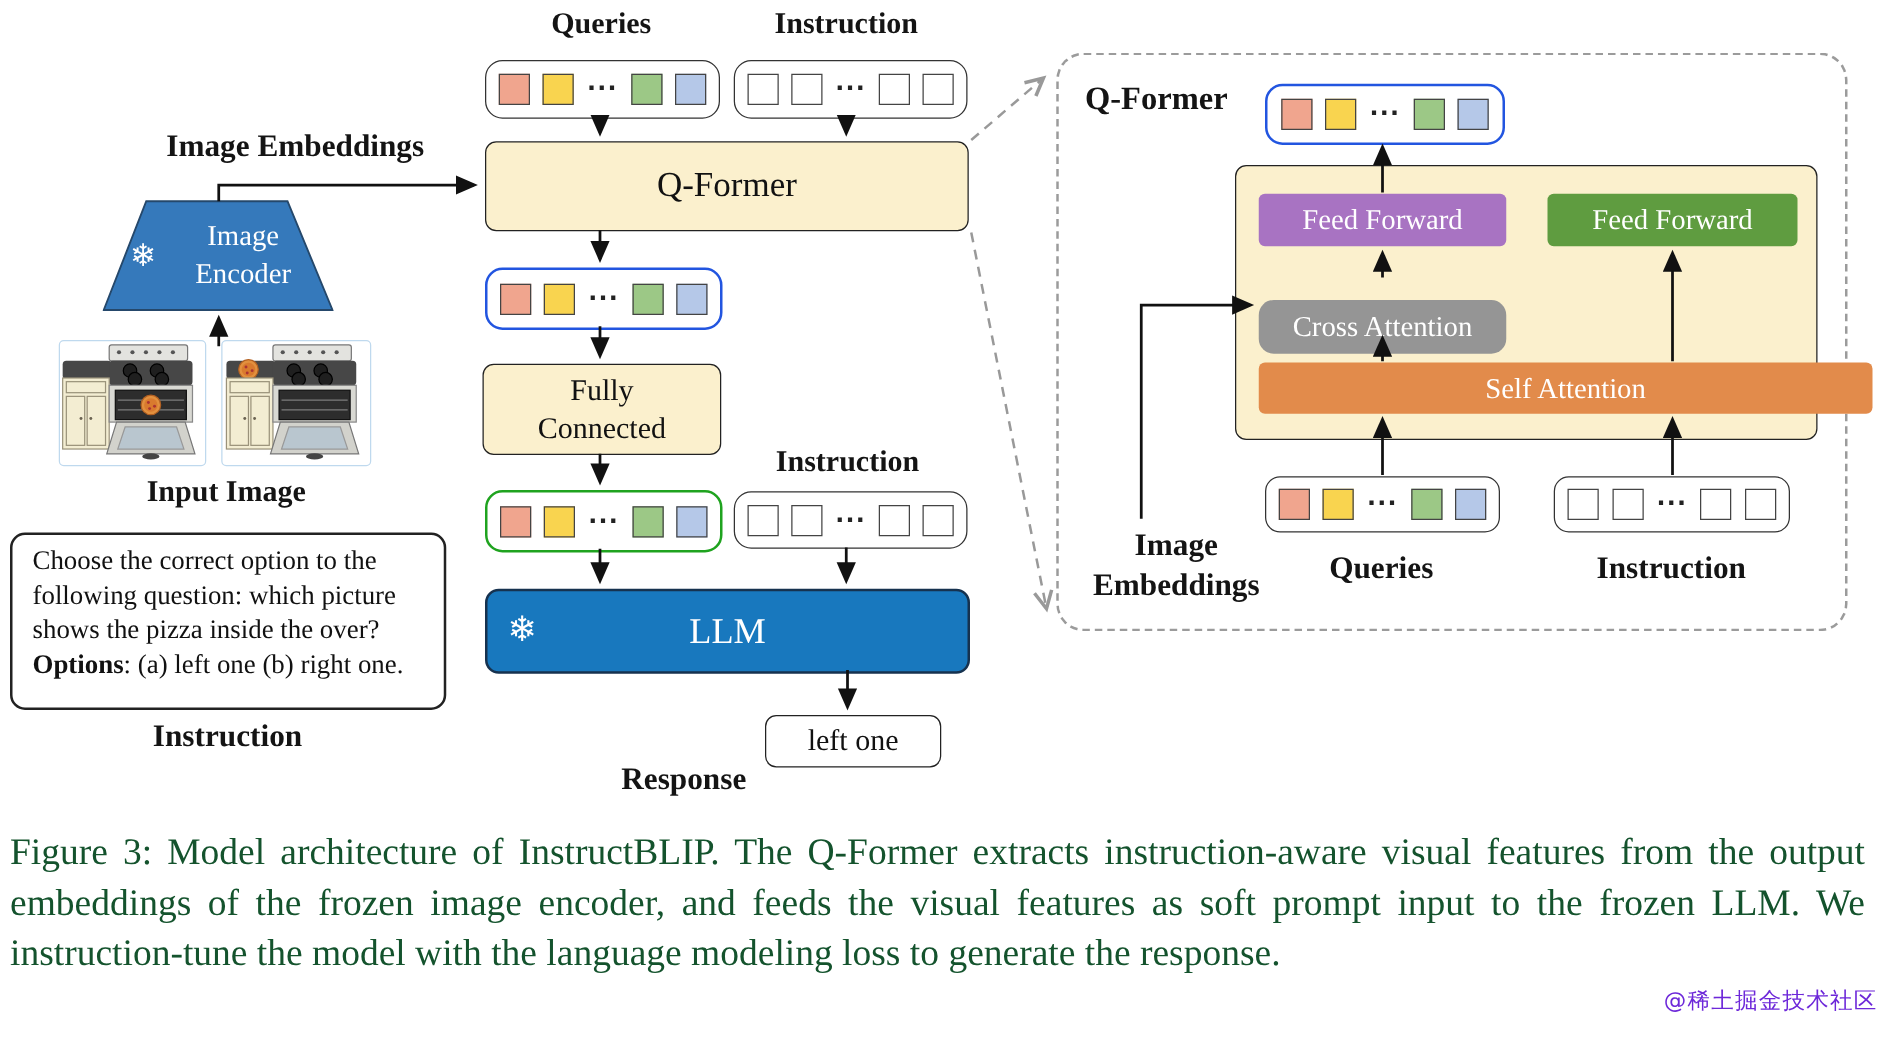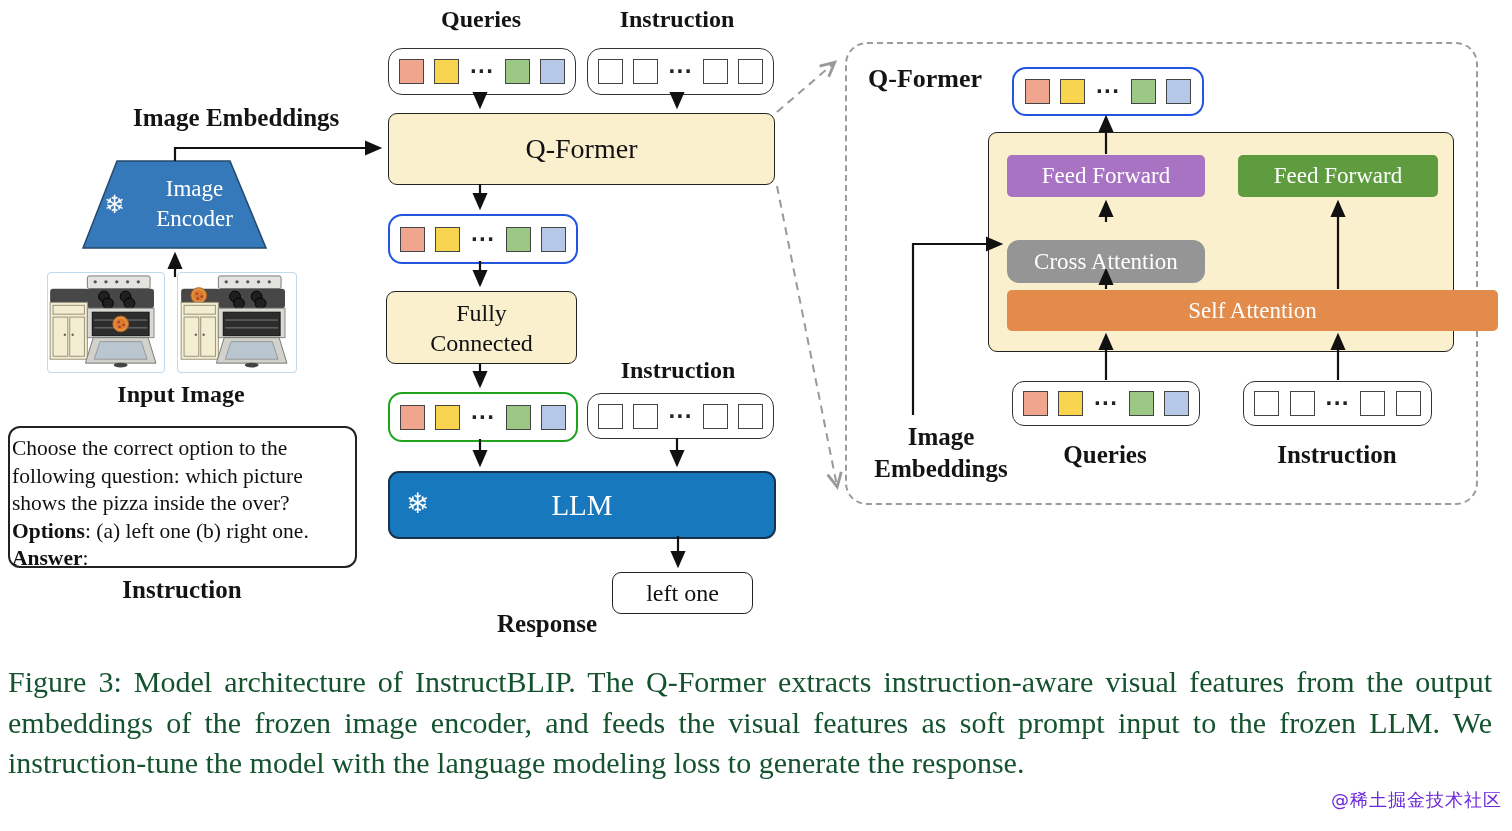--- a/index.html
+++ b/index.html
@@ -17,21 +17,21 @@
         background:#fff;border:1.6px solid #333;border-radius:14px;}
   .trow.blue{border-width:2.2px;}
   .trow.green{border-width:2.2px;}
   .tok{width:25px;height:25px;border:1.4px solid #444;box-sizing:border-box;background:#fff;}
   .tdots{font:700 19px "DejaVu Sans",sans-serif;color:#222;letter-spacing:1px;line-height:25px;}
   .chip{position:absolute;display:flex;align-items:center;justify-content:center;
         border-radius:5px;color:#fff;font-family:"Liberation Serif",serif;font-size:23px;}
   .snow{position:absolute;color:#fff;font-family:"DejaVu Sans",sans-serif;line-height:1;}
   .ovencard{position:absolute;background:#fff;border:1px solid #BFD9EE;border-radius:4px;}
   #instr-box{position:absolute;left:8px;top:426px;width:349px;height:142px;box-sizing:border-box;
-        border:2px solid #222;border-radius:12px;background:#fff;padding:7px 2px;
+        border:2px solid #222;border-radius:12px;background:#fff;padding:7px 16px;
         font-size:21.5px;line-height:27.5px;color:#111;}
   #caption{position:absolute;left:8px;top:662px;width:1484px;font-size:30px;line-height:40.5px;
         color:#14532d;text-align:justify;}
   #watermark{position:absolute;right:10px;top:788px;font-family:"DejaVu Sans",sans-serif;
         font-size:18px;letter-spacing:1px;}
   #dashed-panel{position:absolute;left:845px;top:42px;width:633px;height:463px;box-sizing:border-box;
         border:2.5px dashed #9b9b9b;border-radius:22px;}
   #inner-yellow{position:absolute;left:988px;top:132px;width:466px;height:220px;box-sizing:border-box;
         border:1.6px solid #222;border-radius:9px;}
   svg{display:block;}
@@ -124,21 +124,20 @@
     </svg>
   </div>
 
   <div class="lbl ctr" style="left:181px;top:381px;">Input Image</div>
 
   <div id="instr-box">
     <div>Choose the correct option to the</div>
     <div>following question: which picture</div>
     <div>shows the pizza inside the over?</div>
     <div><b>Options</b><span>: (a) left one (b) right one.</span></div>
-    <div><b>Answer</b><span>:</span></div>
   </div>
   <div class="lbl ctr" style="left:182px;top:576px;font-size:25px;">Instruction</div>
 
   <div class="lbl ctr" style="left:481px;top:6px;">Queries</div>
   <div class="lbl ctr" style="left:677px;top:6px;">Instruction</div>
 
   <div class="trow" style="left:388px;top:48px;width:186px;height:45px;">
       <span class="tok" style="background-color: rgb(240, 165, 142);"></span>
       <span class="tok" style="background-color: rgb(249, 212, 79);"></span>
       <span class="tdots">···</span>

